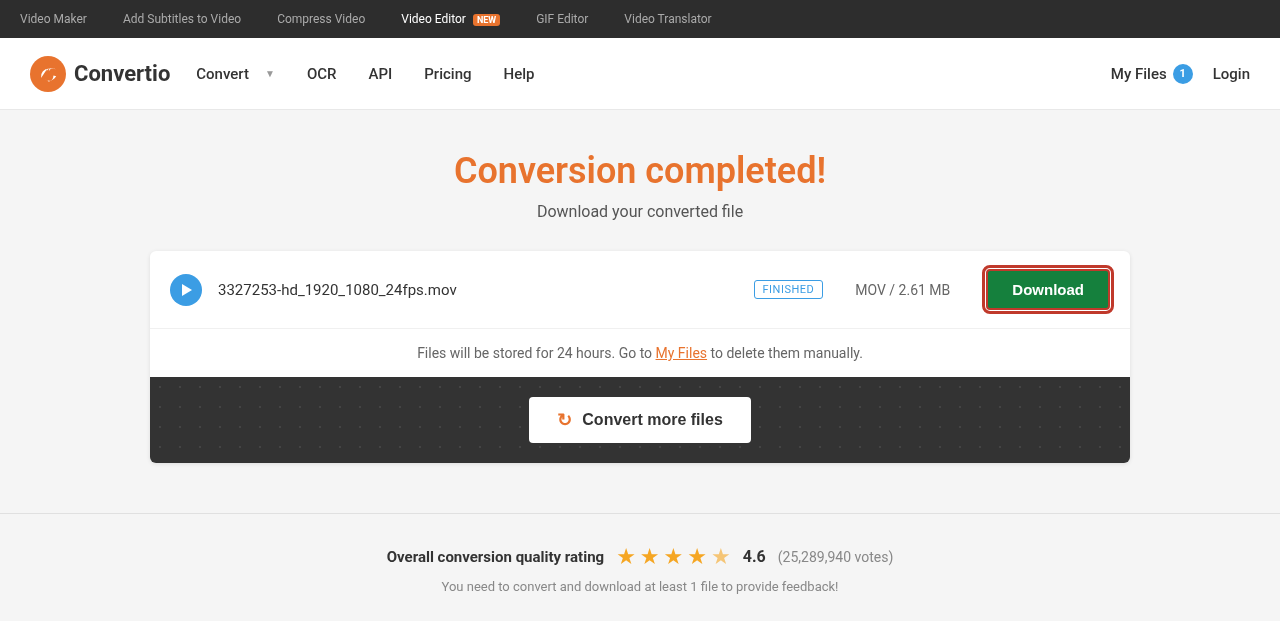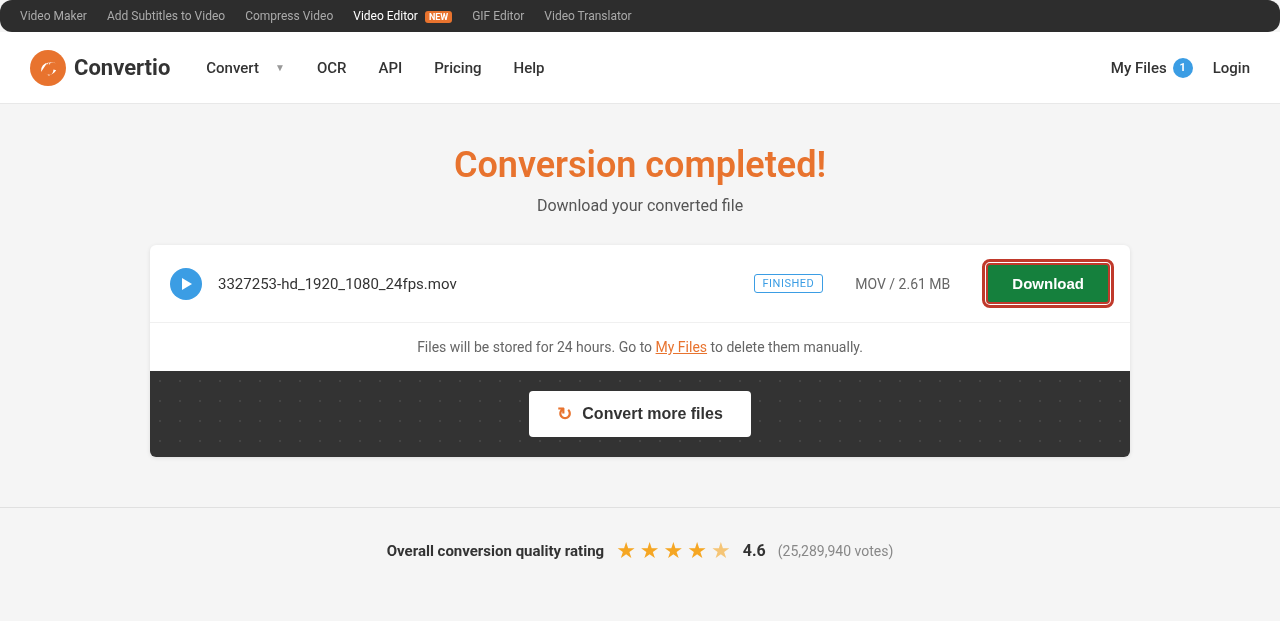--- a/index.html
+++ b/index.html
@@ -1,26 +1,25 @@
 <!DOCTYPE html>
 <html><head>
   <meta charset="utf-8">
   <style>
     * { margin: 0; padding: 0; box-sizing: border-box; }
     body { font-family: -apple-system, BlinkMacSystemFont, 'Segoe UI', Roboto, sans-serif; background: #f5f5f5; min-height: 621px; overflow-x: hidden; }
 
     
     .top-bar {
       background: #2d2d2d;
-      height: 32px;
+      height: 38px;
       display: flex;
       align-items: center;
       padding: 0 20px;
-      gap: 20px;
-      border-radius: 12px;
+      gap: 36px;
     }
     .top-bar-item {
       color: #aaa;
       font-size: 12px;
       cursor: pointer;
       white-space: nowrap;
     }
     .top-bar-item.active { color: #fff; }
     .new-badge {
       background: #e8732e;
@@ -40,21 +39,21 @@
       display: flex;
       align-items: center;
       padding: 0 30px;
       border-bottom: 1px solid #e8e8e8;
       position: relative;
     }
     .logo-area {
       display: flex;
       align-items: center;
       gap: 8px;
-      margin-right: 36px;
+      margin-right: 26px;
       cursor: pointer;
     }
     .logo-icon {
       width: 36px;
       height: 36px;
     }
     .logo-text {
       font-size: 22px;
       font-weight: 700;
       color: #333;
@@ -385,13 +384,14 @@
     <div class="stars">
       <span class="star">★</span>
       <span class="star">★</span>
       <span class="star">★</span>
       <span class="star">★</span>
       <span class="star-half">★</span>
     </div>
     <span class="rating-score">4.6</span>
     <span class="rating-votes">(25,289,940 votes)</span>
   </div>
+  <p class="rating-note">You need to convert and download at least 1 file to provide feedback!</p>
 </div>
 
 </body></html>

